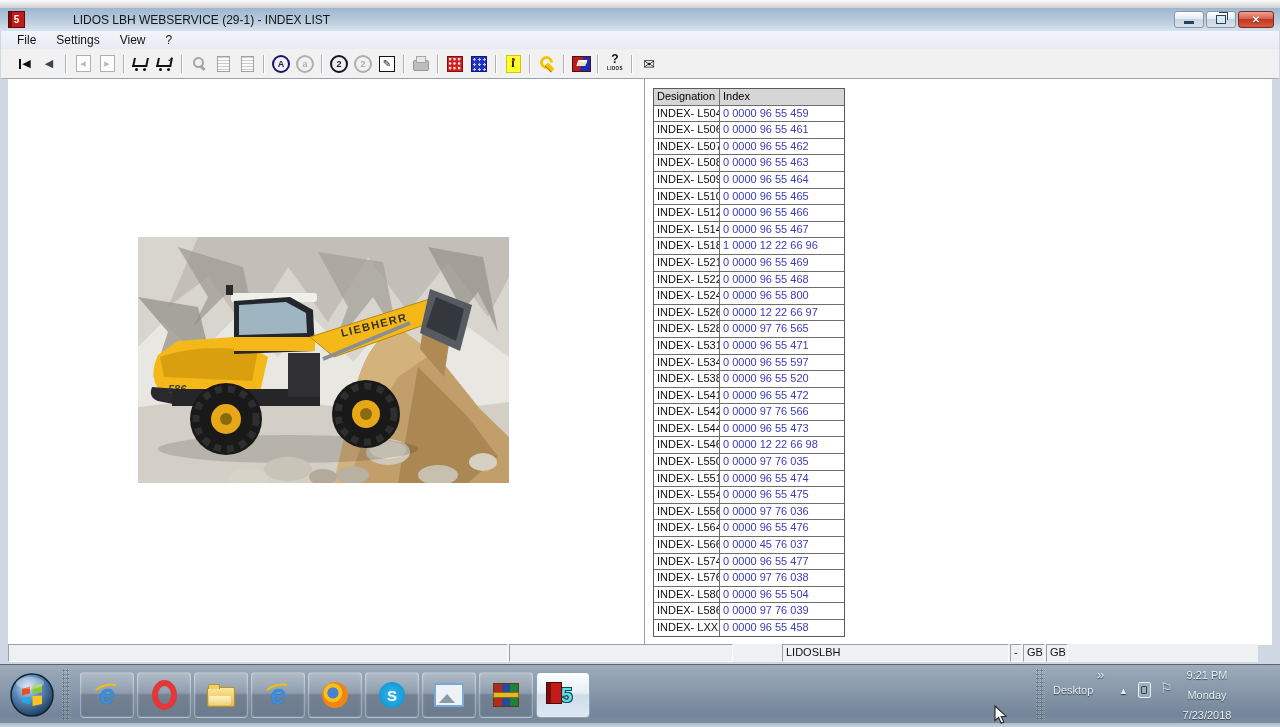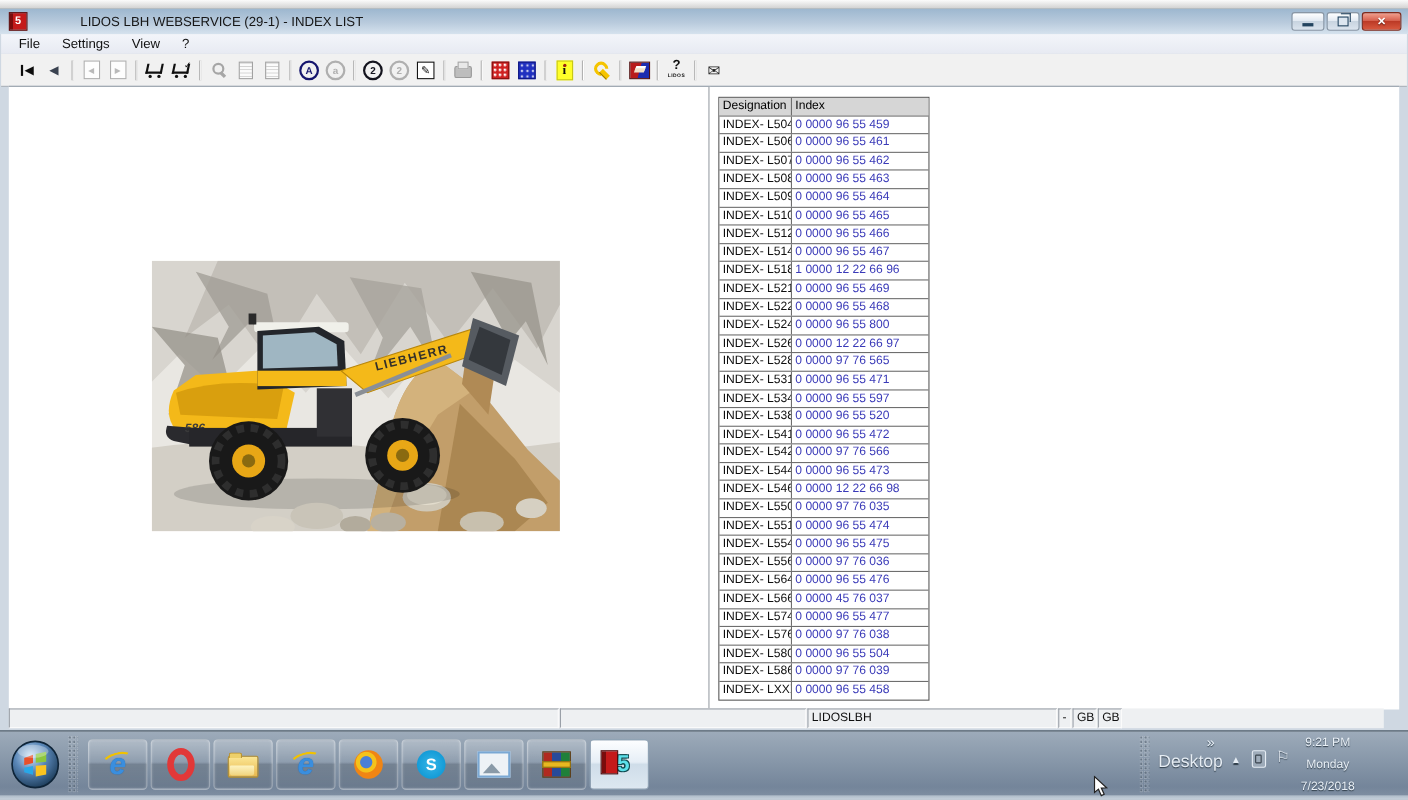--- a/index.html
+++ b/index.html
@@ -74,21 +74,21 @@
   .th,.td{height:15.6px;line-height:15.6px;padding-left:3px;box-sizing:border-box;overflow:hidden;white-space:nowrap;}
   .c-des{width:66px;border-right:1px solid #6e6e6e;}
   .c-idx{width:109px;}
   .trow{border-top:1px solid #6e6e6e;}
   .td.c-des{color:#0e0e0e;}
   .td.c-idx{color:#3a3ab8;}
 
   
   .statusbar{position:absolute;left:8px;top:644px;width:1250px;height:18px;display:flex;background:#eef0f2;font-size:11px;color:#101010;}
   .sbp{border:1px solid;border-color:#9aa0a8 #fbfbfb #fbfbfb #9aa0a8;margin-right:1px;padding:1px 3px 0 3px;box-sizing:border-box;overflow:hidden;white-space:nowrap;}
-  .sbp1{width:500px;} .sbp2{width:224px;} .sbp3{width:227px;} .sbp4{flex:1;} .sbp5{width:12px;} .sbp6{width:22px;} .sbp7{width:22px;margin-right:0;}
+  .sbp1{width:500px;} .sbp2{width:224px;} .sbp3{width:227px;margin-left:48px;} .sbp4{flex:1;} .sbp5{width:12px;} .sbp6{width:22px;} .sbp7{width:22px;margin-right:0;}
 
   
   .taskbar{position:absolute;left:0;top:664px;width:1280px;height:63px;background:linear-gradient(#9dabba,#8696a8 45%,#74859a 80%,#8493a6);border-top:1px solid #55636f;}
   .taskbar::after{content:"";position:absolute;left:0;right:0;bottom:0;height:5px;background:linear-gradient(#aebbc8,#cdd7e1);}
   .startorb{position:absolute;left:8px;top:6px;width:48px;height:48px;border:none;background:transparent;padding:0;}
   .grip{position:absolute;top:4px;width:9px;height:52px;background-image:radial-gradient(circle at 1.5px 1.5px,#49576480 1px,#ffffff40 1.3px 1.7px,transparent 2px);background-size:4px 4px;}
   .grip.g1{left:62px;} .grip.g2{left:1036px;}
   .tkbtn{position:absolute;top:7px;width:54px;height:46px;border:1px solid #ffffff55;border-radius:4px;background:linear-gradient(#ffffff40,#ffffff12 45%,#00000020 50%,#00000012);box-shadow:inset 0 0 2px #ffffff50;padding:0;display:flex;align-items:center;justify-content:center;}
   .tkbtn.active{background:linear-gradient(#fdfeff,#e6eef6 45%,#cfdde9 50%,#dde8f1);border-color:#8fa2b4;}
   .tki{position:relative;display:flex;align-items:center;justify-content:center;width:32px;height:32px;}
@@ -102,21 +102,21 @@
   .ti-skype{width:26px;height:26px;border-radius:50%;background:radial-gradient(#35b6e8,#0690d0);color:#fff;font-weight:bold;font-size:15px;}
   .ti-photo{width:26px;height:20px;background:#eef2f6;border:2px solid #7aa8d4;position:relative;}
   .ti-photo::before{content:"";position:absolute;left:3px;bottom:2px;width:0;height:0;border-left:8px solid transparent;border-right:8px solid transparent;border-bottom:9px solid #8a9aa8;}
   .ti-winrar{width:24px;height:22px;background:linear-gradient(90deg,#b02a20 0 8px,#284a9a 8px 16px,#20803a 16px 24px);border:1px solid #5a3a10;position:relative;}
   .ti-winrar::after{content:"";position:absolute;left:-1px;right:-1px;top:8px;height:4px;background:#e8b820;border:1px solid #8a6a10;}
   .ti-lidos{font-size:21px;font-weight:bold;color:#5ce0ea;text-shadow:1px 1px 0 #104a50,-1px -1px 0 #104a50,1px -1px 0 #104a50,-1px 1px 0 #104a50;padding-left:7px;}
   .ti-lidos::before{content:"";position:absolute;left:2px;top:3px;width:14px;height:20px;background:linear-gradient(90deg,#7a0c0c 0 4px,#c41a1a 4px);border:1px solid #500808;}
 
   
   .tray-chevron{position:absolute;left:1097px;top:2px;color:#e9f1f9;font-size:13px;text-shadow:0 1px 1px #2e3c48;}
-  .tray-desktop{position:absolute;left:1053px;top:19px;color:#e6edf4;font-size:16px;text-shadow:0 1px 1px #2e3c48;text-align:right;}
+  .tray-desktop{position:absolute;left:1053px;top:19px;color:#e6edf4;font-size:11px;text-shadow:0 1px 1px #2e3c48;text-align:right;}
   .tray-up{position:absolute;left:1119px;top:21px;color:#e6edf4;font-size:9px;text-shadow:0 1px 1px #2e3c48;}
   .tray-power{position:absolute;left:1138px;top:17px;width:11px;height:14px;border:1.5px solid #e8eef5;border-radius:2px;background:#aab6c2aa;}
   .tray-power::before{content:"";position:absolute;left:2px;top:3px;width:4px;height:6px;border:1.5px solid #39434d;border-radius:1px;}
   .tray-flag{position:absolute;left:1160px;top:15px;color:#e8eef5;font-size:14px;text-shadow:0 1px 1px #2e3c48;}
   .tray-clock{position:absolute;right:28px;top:0;width:90px;text-align:center;color:#eaf1f8;font-size:11px;text-shadow:0 1px 1px #2e3c48;line-height:20px;}
   .tray-clock div{height:20px;}
 
   #cursor{position:absolute;left:994px;top:705px;}
 </style>
 </head>

